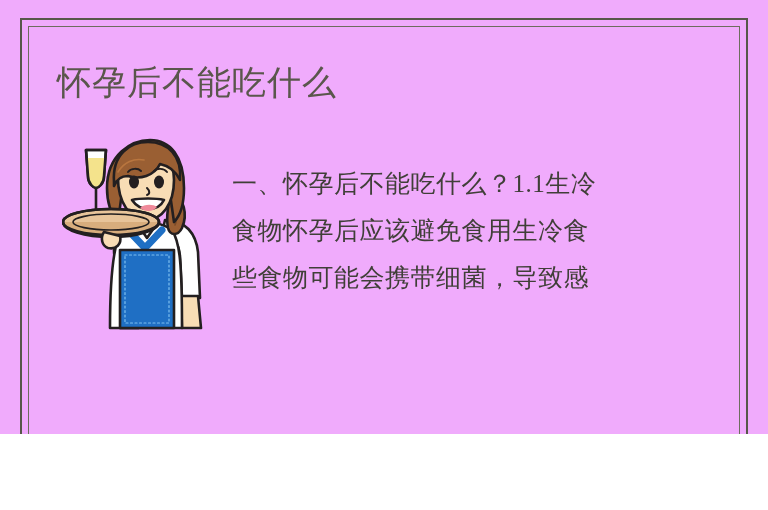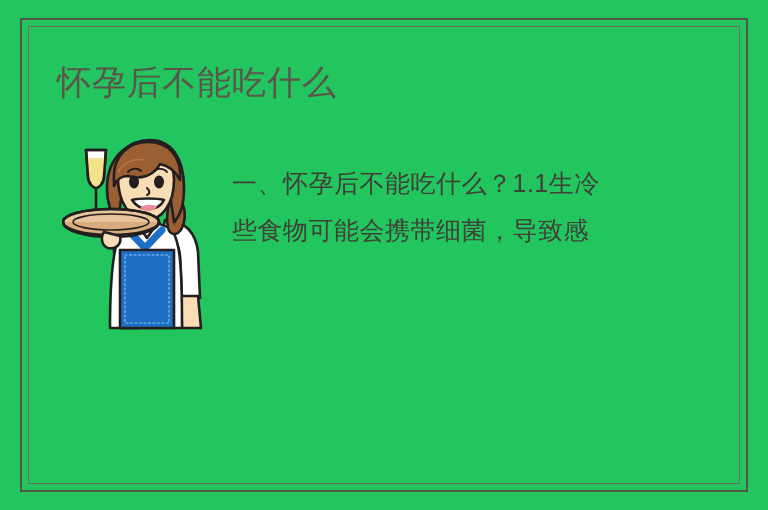--- a/index.html
+++ b/index.html
@@ -3,22 +3,22 @@
 <meta charset="utf-8">
 <style>
   html, body {
     margin: 0;
     padding: 0;
     background: #ffffff;
   }
   #page {
     position: relative;
     width: 768px;
-    height: 510px;
-    background: #22c55e;
+    height: 434px;
+    background: #f0abfc;
     overflow: hidden;
     font-family: "Liberation Sans", "DejaVu Sans", sans-serif;
   }
   
   .frame-outer {
     position: absolute;
     left: 20px;
     top: 18px;
     width: 728px;
     height: 474px;
@@ -63,21 +63,21 @@
     left: 232px;
     top: 160px;
     width: 420px;
   }
   .bodytext .line {
     font-size: 25px;
     line-height: 47px;
     color: #403f38;
     letter-spacing: 0.5px;
     white-space: nowrap;
-    font-family: Liberation Sans, sans-serif;
+    font-family: Liberation Serif, serif;
   }
 </style>
 </head>
 <body>
 
 <div id="page">
 
   <div class="frame-outer"></div>
   <div class="frame-inner"></div>
 
@@ -132,16 +132,17 @@
         <ellipse cx="49" cy="90" rx="48" ry="13" fill="none"></ellipse>
         <ellipse cx="49" cy="90" rx="38" ry="8" fill="none" stroke-width="1.6"></ellipse>
 
         <path d="M42 100 C38 106 40 114 46 116 C54 118 60 112 58 104 Z" fill="#f8ddb5"></path>
       </g>
     </svg>
   </div>
 
   <div class="bodytext">
     <div class="line">一、怀孕后不能吃什么？1.1生冷</div>
+    <div class="line">食物怀孕后应该避免食用生冷食</div>
     <div class="line">些食物可能会携带细菌，导致感</div>
   </div>
 
 </div>
 
 </body></html>

